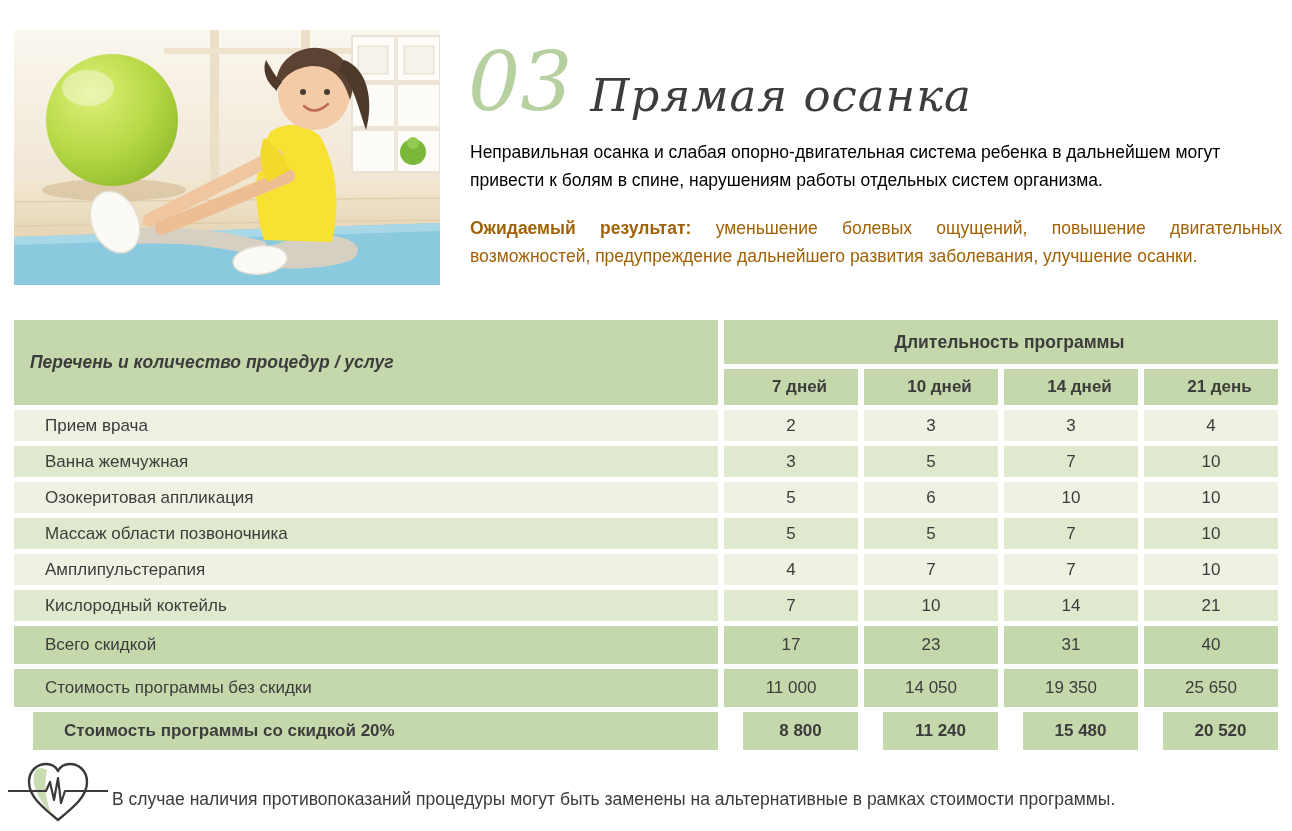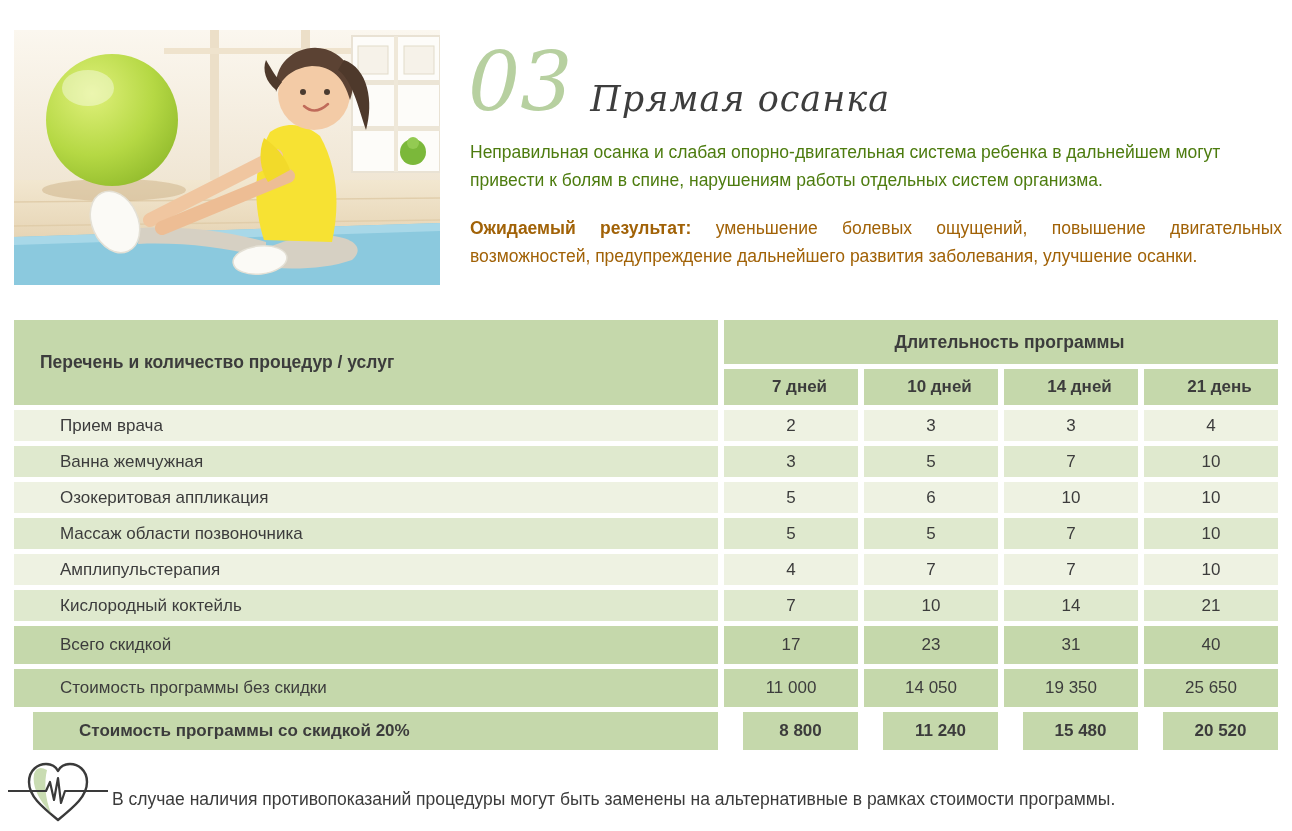--- a/index.html
+++ b/index.html
@@ -16,25 +16,25 @@
   }
   .photo svg{display:block;}
   
   .title-row{
     position:absolute;left:468px;top:42px;
     display:flex;align-items:baseline;gap:18px;
     font-family:"DejaVu Serif","Liberation Serif",serif;
     font-style:italic;line-height:1;
   }
   .prog-num{font-size:82px;color:#b7d0a0;font-weight:400;}
-  .prog-title{font-size:35px;color:#3d3d3d;letter-spacing:1px;}
+  .prog-title{font-size:45px;color:#3d3d3d;letter-spacing:1px;}
   
   .intro{
     position:absolute;left:470px;top:138px;width:812px;
-    font-size:17.5px;line-height:28px;color:#4d7c0f;margin:0;
+    font-size:17.5px;line-height:28px;color:#000000;margin:0;
   }
   .expected{
     position:absolute;left:470px;top:214px;width:812px;
     font-size:17.5px;line-height:28px;color:#a16207;margin:0;
     text-align:justify;
   }
   .expected .lead{font-weight:bold;}
   
   .price-table{
     position:absolute;left:14px;top:320px;
@@ -45,32 +45,32 @@
     background:#ffffff;
     font-size:17px;
   }
   .cell{display:flex;align-items:center;}
   .tone-light{background:#eef2e2;}
   .tone-mid{background:#dfe9ce;}
   .tone-dark{background:#c5d8ab;}
   .head{background:#c5d8ab;font-weight:bold;padding-left:17px;}
   .label-head{
     grid-column:1;grid-row:1 / span 2;
-    padding-left:26px;font-size:17.5px;
+    padding-left:16px;font-size:17.5px;font-style:italic;
   }
   .duration-head{
     grid-column:2 / span 4;grid-row:1;
     justify-content:center;font-size:17.5px;
   }
   .day-cell{justify-content:center;font-weight:bold;}
   .day-1{grid-column:2;grid-row:2;}
   .day-2{grid-column:3;grid-row:2;}
   .day-3{grid-column:4;grid-row:2;}
   .day-4{grid-column:5;grid-row:2;}
-  .label-cell{padding-left:46px;}
+  .label-cell{padding-left:31px;}
   .num-cell{justify-content:center;}
   .bold-row{font-weight:bold;margin-left:19px;}
   
   .footnote-icon{position:absolute;left:8px;top:758px;width:100px;height:68px;}
   .footnote-text{
     position:absolute;left:112px;top:789px;
     font-size:17.5px;color:#3b3b3b;white-space:nowrap;
   }
 </style>
 </head>

